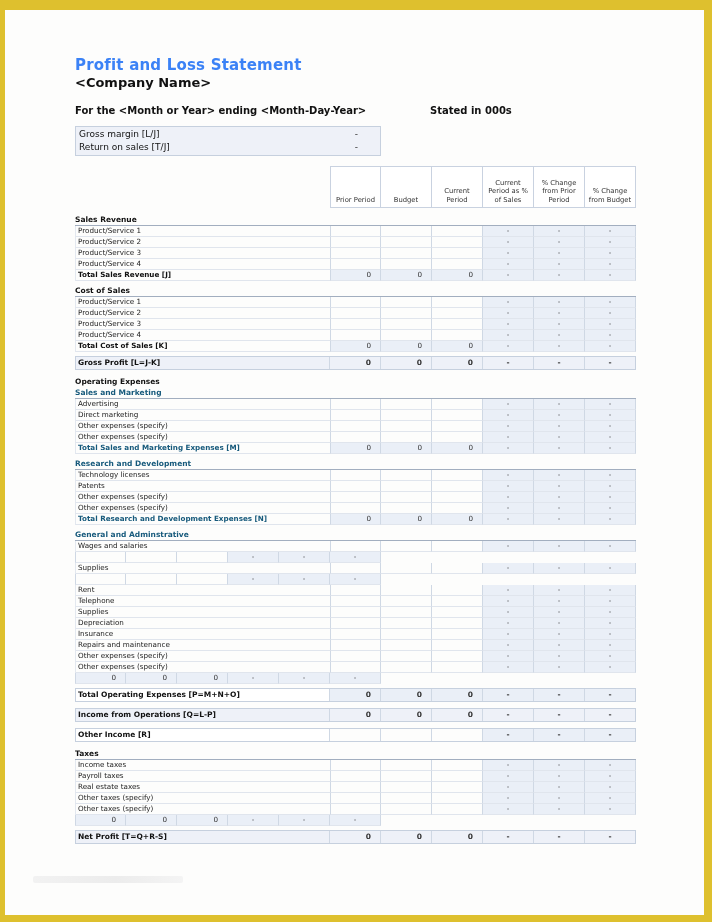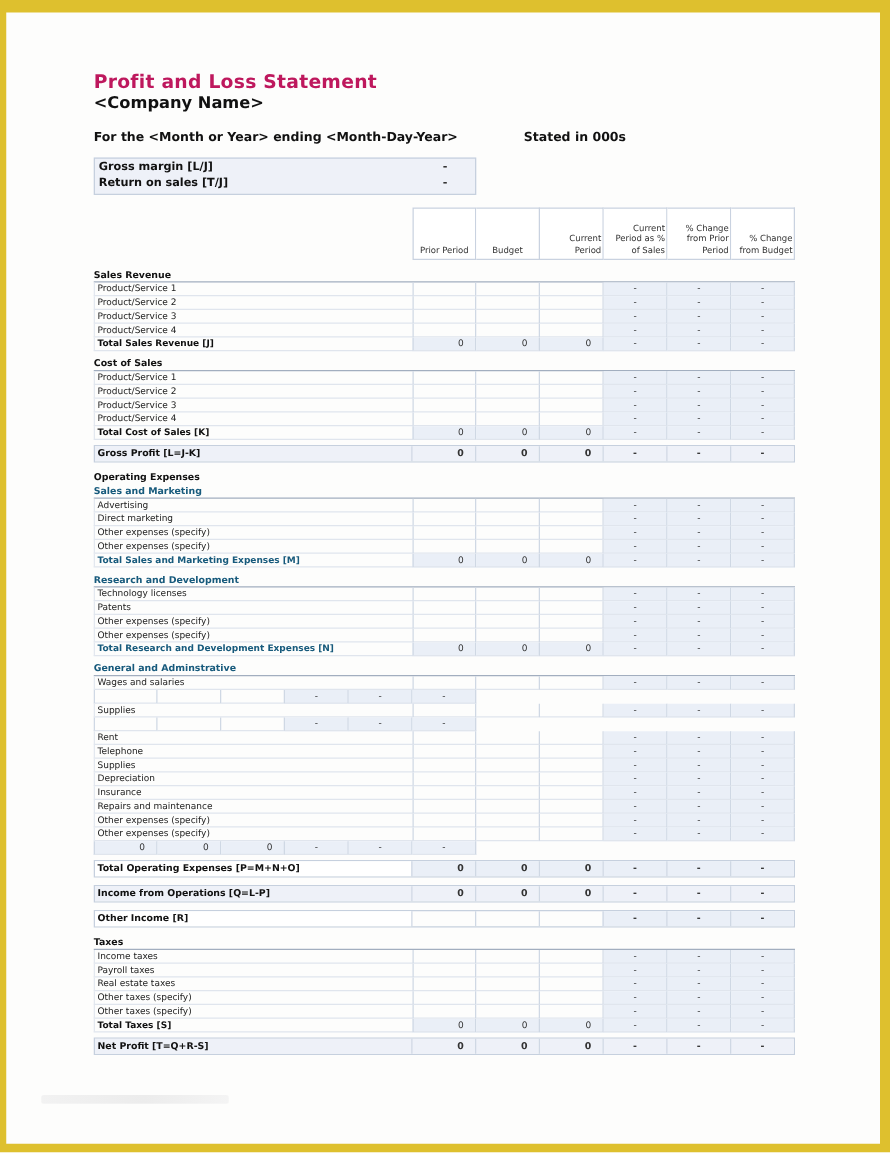--- a/index.html
+++ b/index.html
@@ -11,37 +11,37 @@
   *{box-sizing:border-box;}
   .frame{
     position:absolute;inset:0;pointer-events:none;z-index:5;
     border-top:10px solid #dec02e;border-left:5px solid #dec02e;
     border-right:8px solid #dec02e;border-bottom:7px solid #dec02e;
   }
   .page{
     position:absolute;top:10px;left:5px;right:8px;bottom:7px;
     background:#fdfdfc;padding:46px 0 0 70px;
   }
-  .title{font-size:15px;font-weight:bold;line-height:18px;color:#be185d;letter-spacing:.2px;}
+  .title{font-size:15px;font-weight:bold;line-height:18px;color:#3b82f6;letter-spacing:.2px;}
   .company{font-size:13px;font-weight:bold;line-height:13px;margin-top:2px;color:#111;}
   .period-line{position:relative;margin-top:16px;width:561px;font-size:10px;font-weight:bold;line-height:12px;color:#111;}
-  .stated{position:absolute;left:344px;top:0;}
+  .stated{position:absolute;left:355px;top:0;}
   .summary{
     margin-top:9px;width:306px;background:#eef1f8;border:1px solid #c6d0de;
     padding:1px 0;
   }
-  .summary .srow{display:flex;height:13px;line-height:12px;font-size:9px;font-weight:bold;color:#111;}
+  .summary .srow{display:flex;height:13px;line-height:12px;font-size:9px;font-weight:normal;color:#111;}
   .summary .slabel{flex:1;padding-left:3px;}
   .summary .sval{width:55px;text-align:right;padding-right:22px;color:#333;}
   .tbl{width:561px;margin-top:10px;}
   .hdr-row{display:flex;margin-bottom:6px;}
   .hdr-spacer{width:255px;}
   .hdr-cell{
     width:51px;height:42px;background:#fff;border:1px solid #c9d2e0;border-left:none;
-    display:flex;align-items:flex-end;justify-content:center;text-align:right;
+    display:flex;align-items:flex-end;justify-content:center;text-align:center;
     font-size:6.8px;line-height:8.5px;color:#333;padding:0 1px 3px 1px;
   }
   .hdr-cell:nth-child(2){border-left:1px solid #c9d2e0;}
   .sec{margin-bottom:4px;}
   .sec-heading{font-size:7.5px;font-weight:bold;line-height:11px;color:#111;}
   .sec-title{font-size:7.5px;font-weight:bold;line-height:11px;border-bottom:1px solid #a2aebf;color:#111;}
   .sec.blue .sec-title{color:#175a7c;}
   .trow{display:flex;height:11px;line-height:10.5px;}
   .lbl{
     width:255px;font-size:7.2px;padding-left:2px;color:#222;
@@ -494,21 +494,20 @@
           <div class="trow">
             <div class="lbl">Other taxes (specify)</div>
             <div class="c first"></div>
             <div class="c"></div>
             <div class="c"></div>
             <div class="c blue">-</div>
             <div class="c blue">-</div>
             <div class="c blue">-</div>
           </div>
           <div class="trow total">
-            <div class="lbl">Total Taxes  [S]</div>
             <div class="c first blue num">0</div>
             <div class="c blue num">0</div>
             <div class="c blue num">0</div>
             <div class="c blue">-</div>
             <div class="c blue">-</div>
             <div class="c blue">-</div>
           </div>
         </div>
         <div class="boxrow full">
           <div class="lbl2">Net Profit  [T=Q+R-S]</div>

